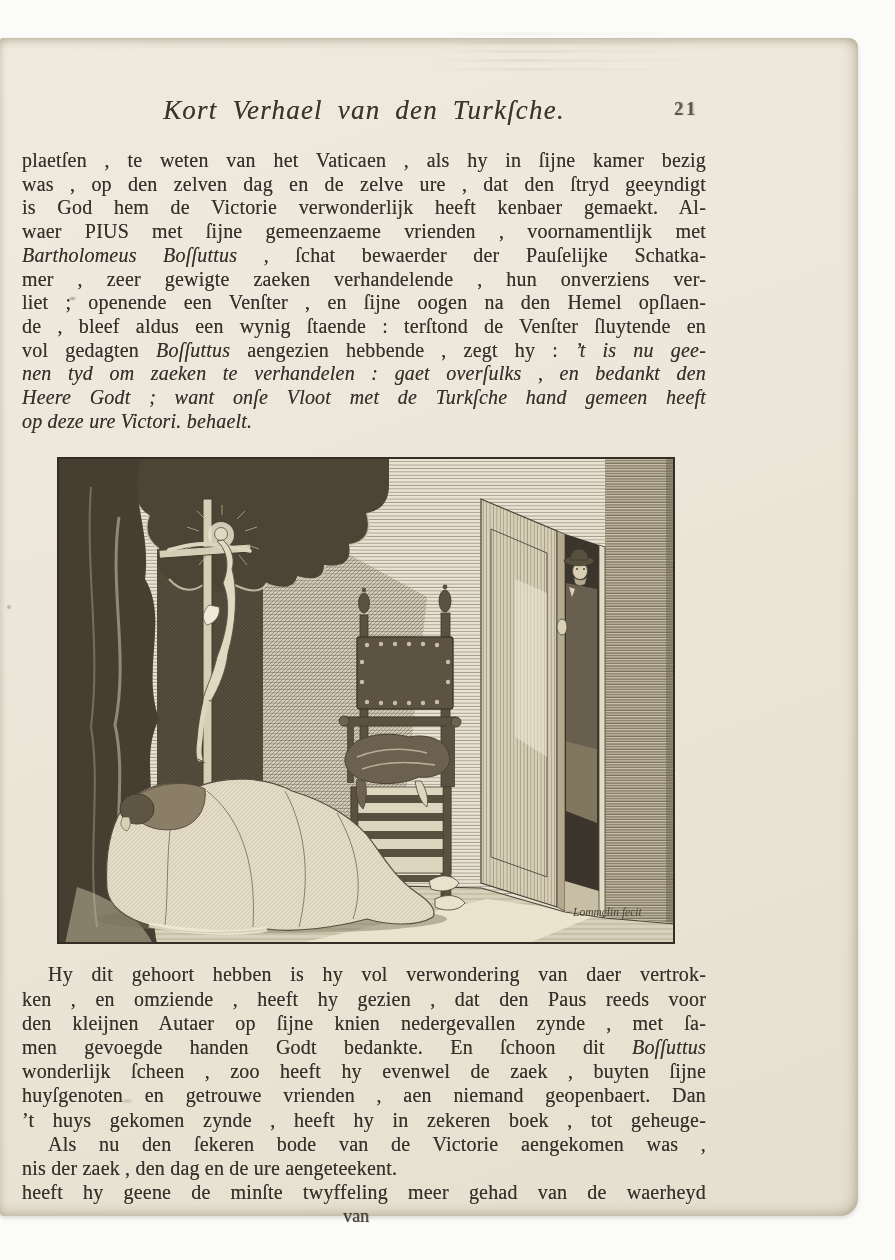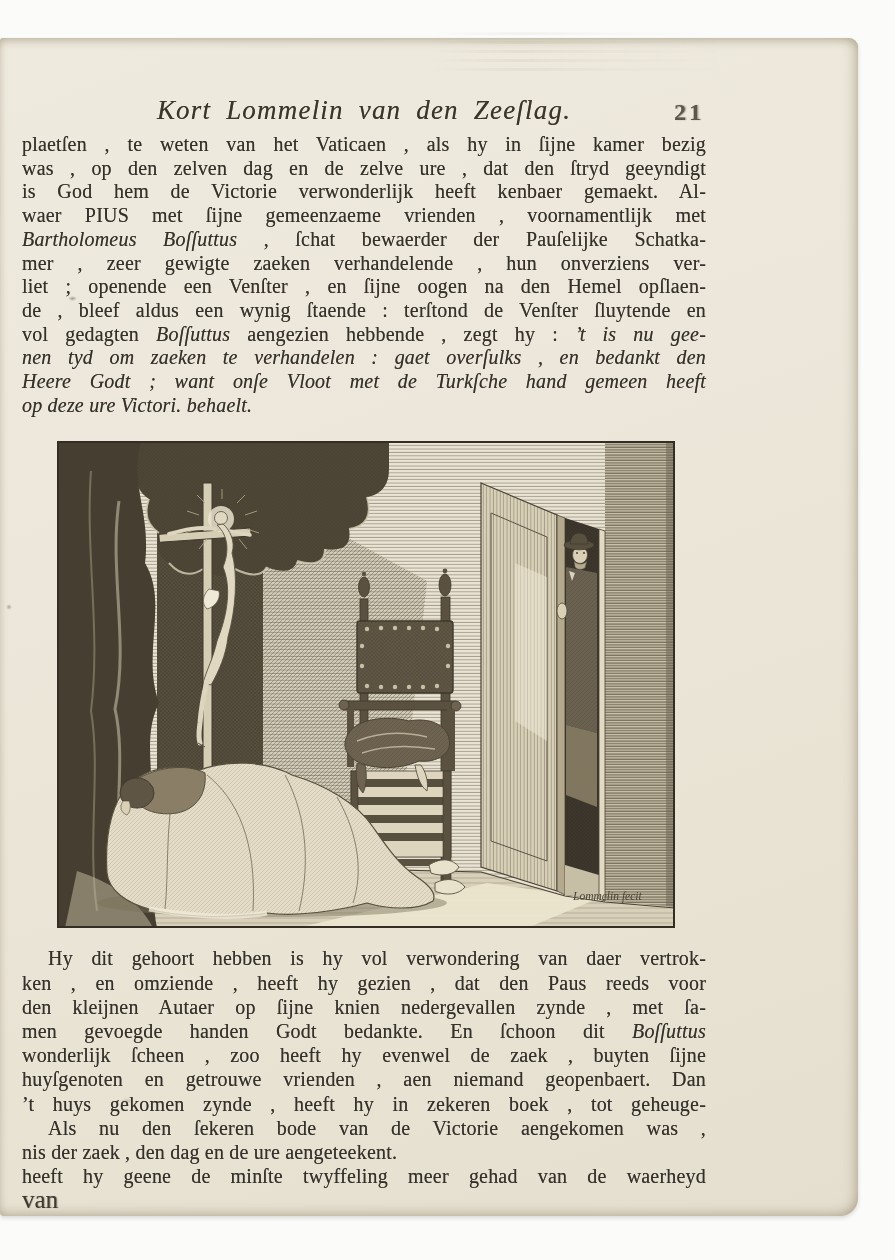--- a/index.html
+++ b/index.html
@@ -23,35 +23,35 @@
     position:absolute;left:22px;top:57px;width:684px;
     color:#36312a;
   }
   .header-row{position:relative;height:38px;}
   .title{
     text-align:center;font-style:italic;font-size:27px;letter-spacing:1.2px;
     word-spacing:7px;color:#3b352c;
     text-shadow:0 0 .6px rgba(59,53,44,.65);
   }
   .pagenum{
-    position:absolute;right:2px;top:4px;font-size:24px;font-weight:bold;
+    position:absolute;right:8px;top:4px;font-size:18px;font-weight:bold;
     letter-spacing:3px;color:#4a4336;opacity:.88;
     text-shadow:1.2px .4px 1.2px rgba(74,67,54,.55);
   }
   .textblock{font-size:20px;color:#34302a;text-shadow:0 0 .55px rgba(52,48,42,.6);}
-  .block-1{margin-top:0;}
+  .block-1{margin-top:16px;}
   .block-1 .line{line-height:23.7px;}
   .block-2{margin-top:18px;}
   .block-2 .line{line-height:24.2px;}
   .line{text-align:justify;text-align-last:justify;white-space:normal;letter-spacing:.2px;}
   .line-last{text-align-last:left;}
   .line-indent{text-indent:26px;}
   .it{font-style:italic;}
   .figure-wrap{margin:24px 0 0 35px;width:600px;height:487px;}
-  .catchword-row{text-align:left;padding-right:16px;font-size:25px;line-height:24px;
+  .catchword-row{text-align:center;padding-right:16px;font-size:18px;line-height:24px;
     color:#3f392f;text-shadow:.8px 0 .8px rgba(63,57,47,.5);}
   .speck{position:absolute;border-radius:50%;}
   .speck-a{left:68px;top:258px;width:9px;height:5px;
     background:radial-gradient(ellipse,rgba(90,80,60,.5),rgba(90,80,60,0) 70%);}
   .speck-b{left:6px;top:566px;width:6px;height:6px;
     background:radial-gradient(circle,rgba(100,88,62,.45),rgba(100,88,62,0) 70%);}
   .speck-c{left:120px;top:1060px;width:14px;height:6px;
     background:radial-gradient(ellipse,rgba(140,125,95,.35),rgba(140,125,95,0) 70%);}
   .ghost-top{position:absolute;left:430px;top:-6px;width:300px;height:40px;opacity:.16;
     filter:blur(2px);
@@ -65,21 +65,21 @@
 
 <div class="paper">
   <div class="ghost-top"></div>
   <div class="speck speck-a"></div>
   <div class="speck speck-b"></div>
   <div class="speck speck-c"></div>
 
   <div class="content">
 
     <div class="header-row">
-      <div class="title">Kort Lommelin van den Zeeſlag.</div>
+      <div class="title">Kort Verhael van den Turkſche.</div>
       <div class="pagenum">21</div>
     </div>
 
     <div class="textblock block-1">
         <div class="line"><span>plaetſen , te weten van het Vaticaen , als hy in ſijne kamer bezig</span></div>
         <div class="line"><span>was , op den zelven dag en de zelve ure , dat den ſtryd geeyndigt</span></div>
         <div class="line"><span>is God hem de Victorie verwonderlijk heeft kenbaer gemaekt. Al-</span></div>
         <div class="line"><span>waer PIUS met ſijne gemeenzaeme vrienden , voornamentlijk met</span></div>
         <div class="line"><span class="it">Bartholomeus Boſſuttus</span><span> , ſchat bewaerder der Pauſelijke Schatka-</span></div>
         <div class="line"><span>mer , zeer gewigte zaeken verhandelende , hun onverziens ver-</span></div>

